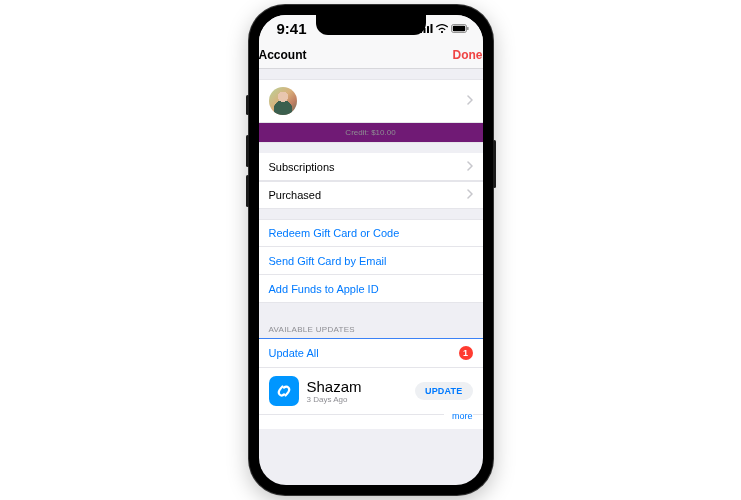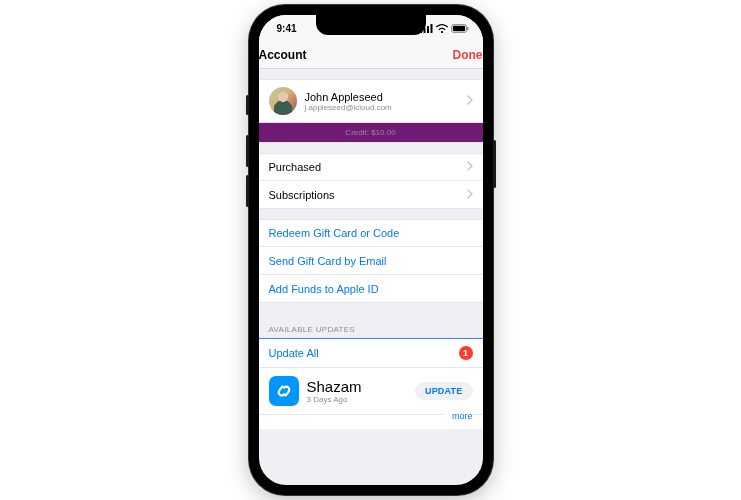--- a/index.html
+++ b/index.html
@@ -47,21 +47,21 @@
     border-bottom-right-radius: 12px;
     z-index: 10;
   }
   .status-bar {
     height: 26px;
     display: flex;
     align-items: center;
     justify-content: space-between;
     padding: 0 14px 0 18px;
     font-weight: 600;
-    font-size: 10px;
+    font-size: 15px;
     background: #f8f8f9;
     gap: 16px;
   }
   .status-right { display:flex; align-items:center; gap:3px; }
   .status-right svg { display:block; }
   .nav-bar {
     height: 28px;
     background: #f8f8f9;
     border-bottom: 1px solid #d7d7db;
     display: flex;
@@ -221,42 +221,38 @@
 
     <div class="nav-bar">
       <span>Account</span>
       <span class="done">Done</span>
     </div>
 
     <div class="group-space"></div>
 
     <div class="cell first profile">
       <div class="avatar"></div>
-      <div class="profile-text">
-        <div class="name">John Appleseed</div>
-        <div class="email">j.appleseed@icloud.com</div>
-      </div>
       <span class="chev">
         <svg width="6" height="10" viewBox="0 0 6 10">
             <path d="M1 1l4 4-4 4" stroke="#c7c7cc" stroke-width="1.5" fill="none" stroke-linecap="round"></path>
           </svg>
       </span>
     </div>
     <div class="credit-row">Credit: $10.00</div>
 
     <div class="group-space"></div>
 
-    <div class="cell first">
-      <span>Purchased</span>
+    <div class="cell">
+      <span>Subscriptions</span>
       <span class="chev"><svg width="6" height="10" viewBox="0 0 6 10">
             <path d="M1 1l4 4-4 4" stroke="#c7c7cc" stroke-width="1.5" fill="none" stroke-linecap="round"></path>
           </svg></span>
     </div>
-    <div class="cell">
-      <span>Subscriptions</span>
+    <div class="cell first">
+      <span>Purchased</span>
       <span class="chev"><svg width="6" height="10" viewBox="0 0 6 10">
             <path d="M1 1l4 4-4 4" stroke="#c7c7cc" stroke-width="1.5" fill="none" stroke-linecap="round"></path>
           </svg></span>
     </div>
 
     <div class="group-space"></div>
 
     <div class="cell first link">
       <span>Redeem Gift Card or Code</span>
     </div>

